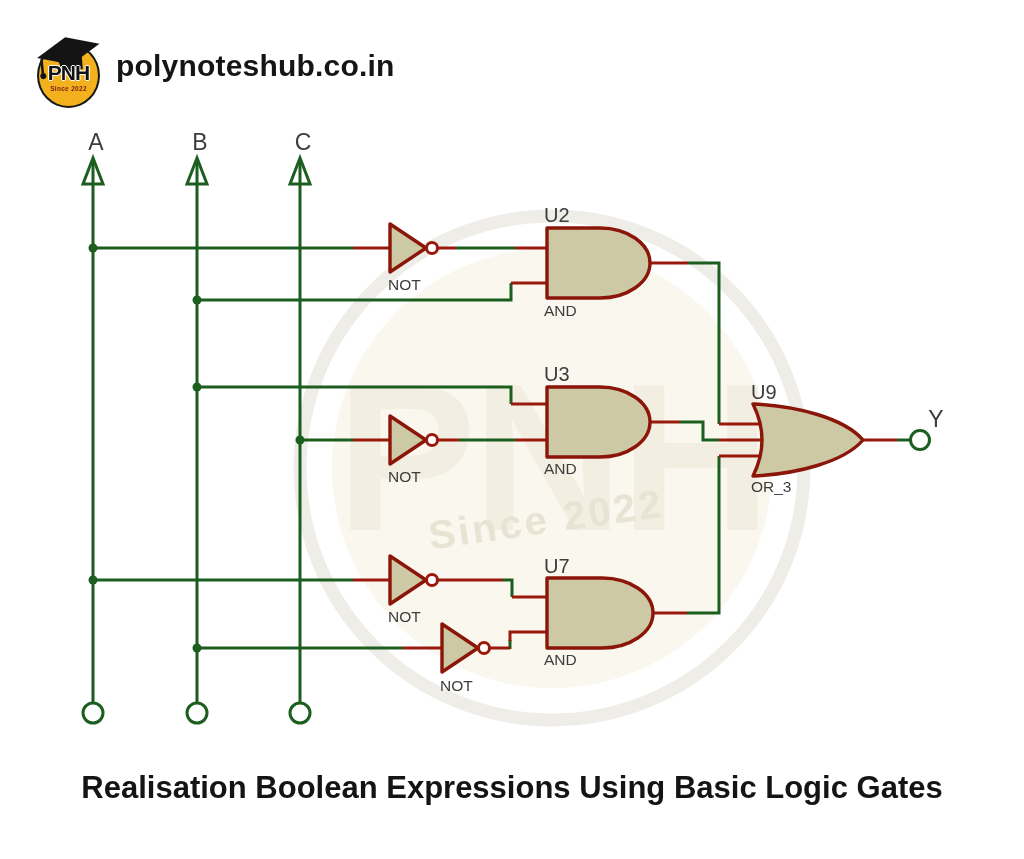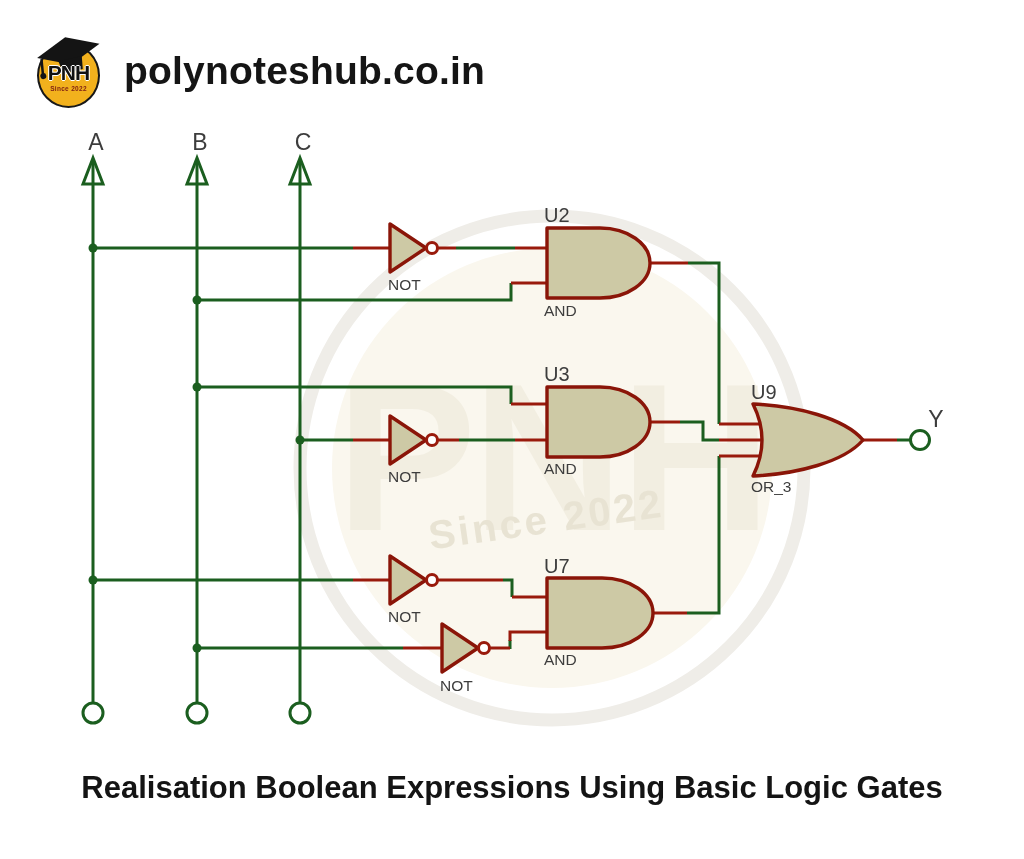--- a/index.html
+++ b/index.html
@@ -26,21 +26,21 @@
     position:absolute;left:0;right:0;top:16px;text-align:center;
     font-size:21px;font-weight:bold;color:#111;letter-spacing:-1px;
     text-shadow:-1px 0 #fff,1px 0 #fff,0 -1px #fff,0 1px #fff;
   }
   .logo-since{
     position:absolute;left:0;right:0;top:40px;text-align:center;
     font-size:6.5px;font-weight:bold;color:#7d1d14;letter-spacing:.3px;
   }
   .cap-icon{position:absolute;left:-10px;top:-15px;transform:rotate(-13deg);}
   .site-name{
-    position:absolute;left:124px;top:49px;font-size:39px;font-weight:600;
+    position:absolute;left:116px;top:49px;font-size:30px;font-weight:600;
     color:#151515;letter-spacing:.2px;
   }
   
   .caption{
     position:absolute;left:0;right:0;top:770px;text-align:center;
     font-size:31px;font-weight:600;color:#141414;
   }
   
   svg.circuit{position:absolute;left:0;top:0;}
   .wg{stroke:var(--wire-green);stroke-width:3;fill:none;}

